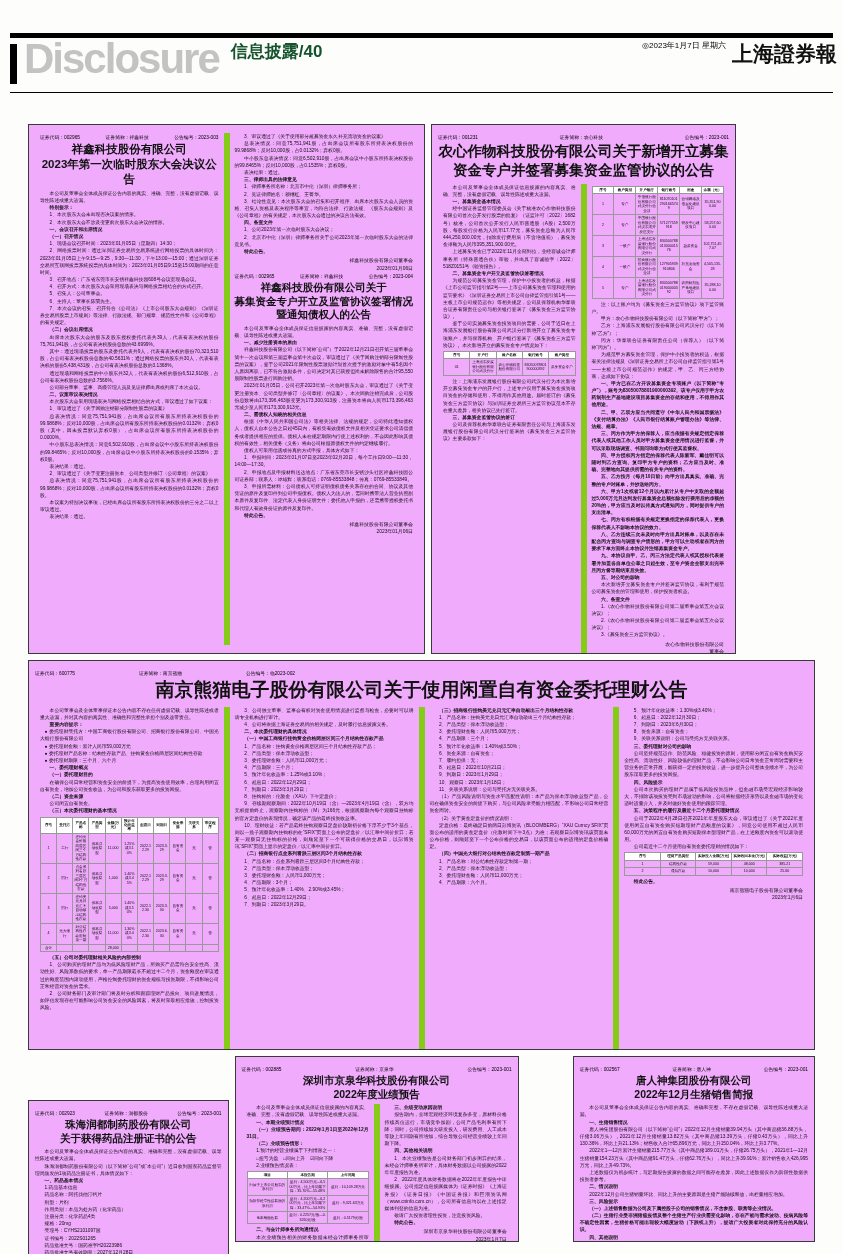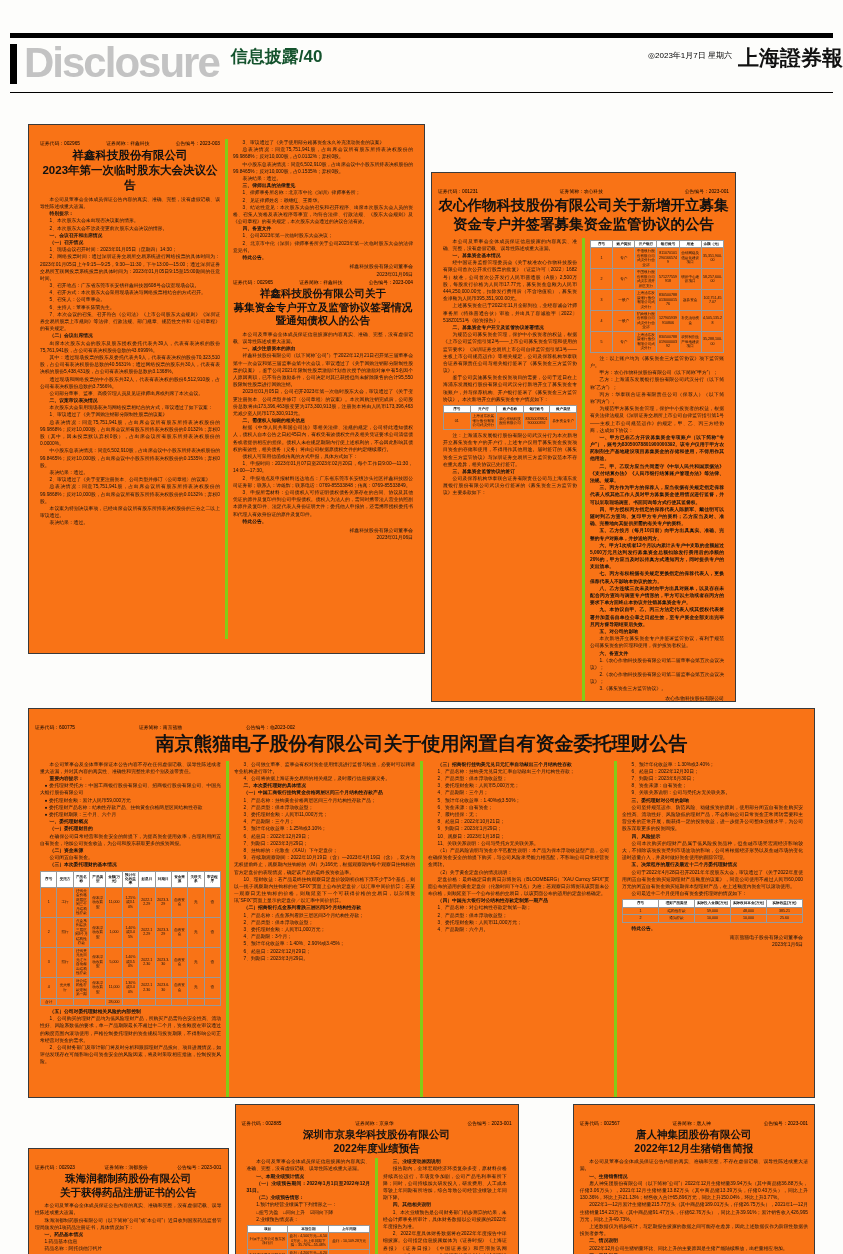--- a/index.html
+++ b/index.html
@@ -1,41 +1,41 @@
 <!DOCTYPE html>
 <html><head>
 <meta charset="utf-8">
 <style>
   html,body{margin:0;padding:0;background:#e8e8e4;}
   .page{width:843px;height:1254px;background:#fdfdfb;position:relative;margin:0 auto;
         font-family:"Liberation Sans","DejaVu Sans",sans-serif;color:#111;overflow:hidden;}
   
   .topbar{position:absolute;left:10px;right:10px;top:33px;height:5px;background:#000;}
   .hleft-block{position:absolute;left:10px;top:44px;width:7px;height:40px;background:#000;}
-  .hdr{position:absolute;left:24px;right:0;top:40px;height:46px;display:flex;align-items:center;}
+  .hdr{position:absolute;left:24px;right:6px;top:40px;height:46px;display:flex;align-items:flex-start;}
   .brand{font-size:42px;font-weight:800;color:#c3c3c3;letter-spacing:-2px;line-height:0.9;font-family:"Liberation Sans",sans-serif;}
   .section-cn{font-size:17px;font-weight:700;color:#14532d;margin:0 0 14px 12px;white-space:nowrap;}
   .hspacer{flex:1;}
   .dateline{font-size:8px;color:#000;margin:0 6px 16px 0;white-space:nowrap;}
   .paper{font-size:21px;font-weight:700;font-family:"Liberation Serif","DejaVu Serif",serif;margin-bottom:10px;white-space:nowrap;}
   .hrule{position:absolute;left:10px;right:10px;top:92px;height:1px;background:#000;}
   
   .content{position:absolute;left:28px;right:28px;top:124px;}
   .row{display:flex;gap:6px;}
-  .box{border:1px solid #3a3a3a;background:#f97316;box-sizing:border-box;padding:14px 6px;overflow:hidden;}
+  .box{border:1px solid #3a3a3a;background:#f0abfc;box-sizing:border-box;padding:8px 6px;overflow:hidden;}
   .box-tl{width:397px;height:530px;}
-  .box-tr{width:305px;height:530px;margin-top:48px;}
+  .box-tr{width:305px;height:530px;}
   .box-mid{width:787px;height:390px;margin-top:6px;}
   .box-bl{width:206px;height:186px;margin-top:44px;}
   .box-bm{width:292px;height:186px;}
   .box-br{width:249px;height:186px;margin-left:48px;}
   .row.bottom{margin-top:6px;}
   .cols{display:flex;gap:0;height:100%;}
   .col{flex:1;padding:0 5px;overflow:hidden;}
-  .col + .col{border-left:3px solid #84cc16;}
+  .col + .col{border-left:6px solid #84cc16;}
   
   .meta{display:flex;justify-content:space-between;font-size:4.8px;color:#000;margin:1px 0 2px;white-space:nowrap;}
   .t1{font-size:11.5px;font-weight:700;text-align:center;line-height:1.3;margin:2px 0 3px;}
   .t1 .ln{text-indent:0;}
   .t1.big{font-size:14.5px;margin:1px 0 4px;}
   .t1.mid{font-size:19px;margin:0 0 4px;}
   .t1.small{font-size:10.5px;}
   .body{font-size:4.8px;line-height:1.5;text-align:justify;}
   .body .ln{text-indent:2em;}
   .body .ln.hd{font-weight:700;}

